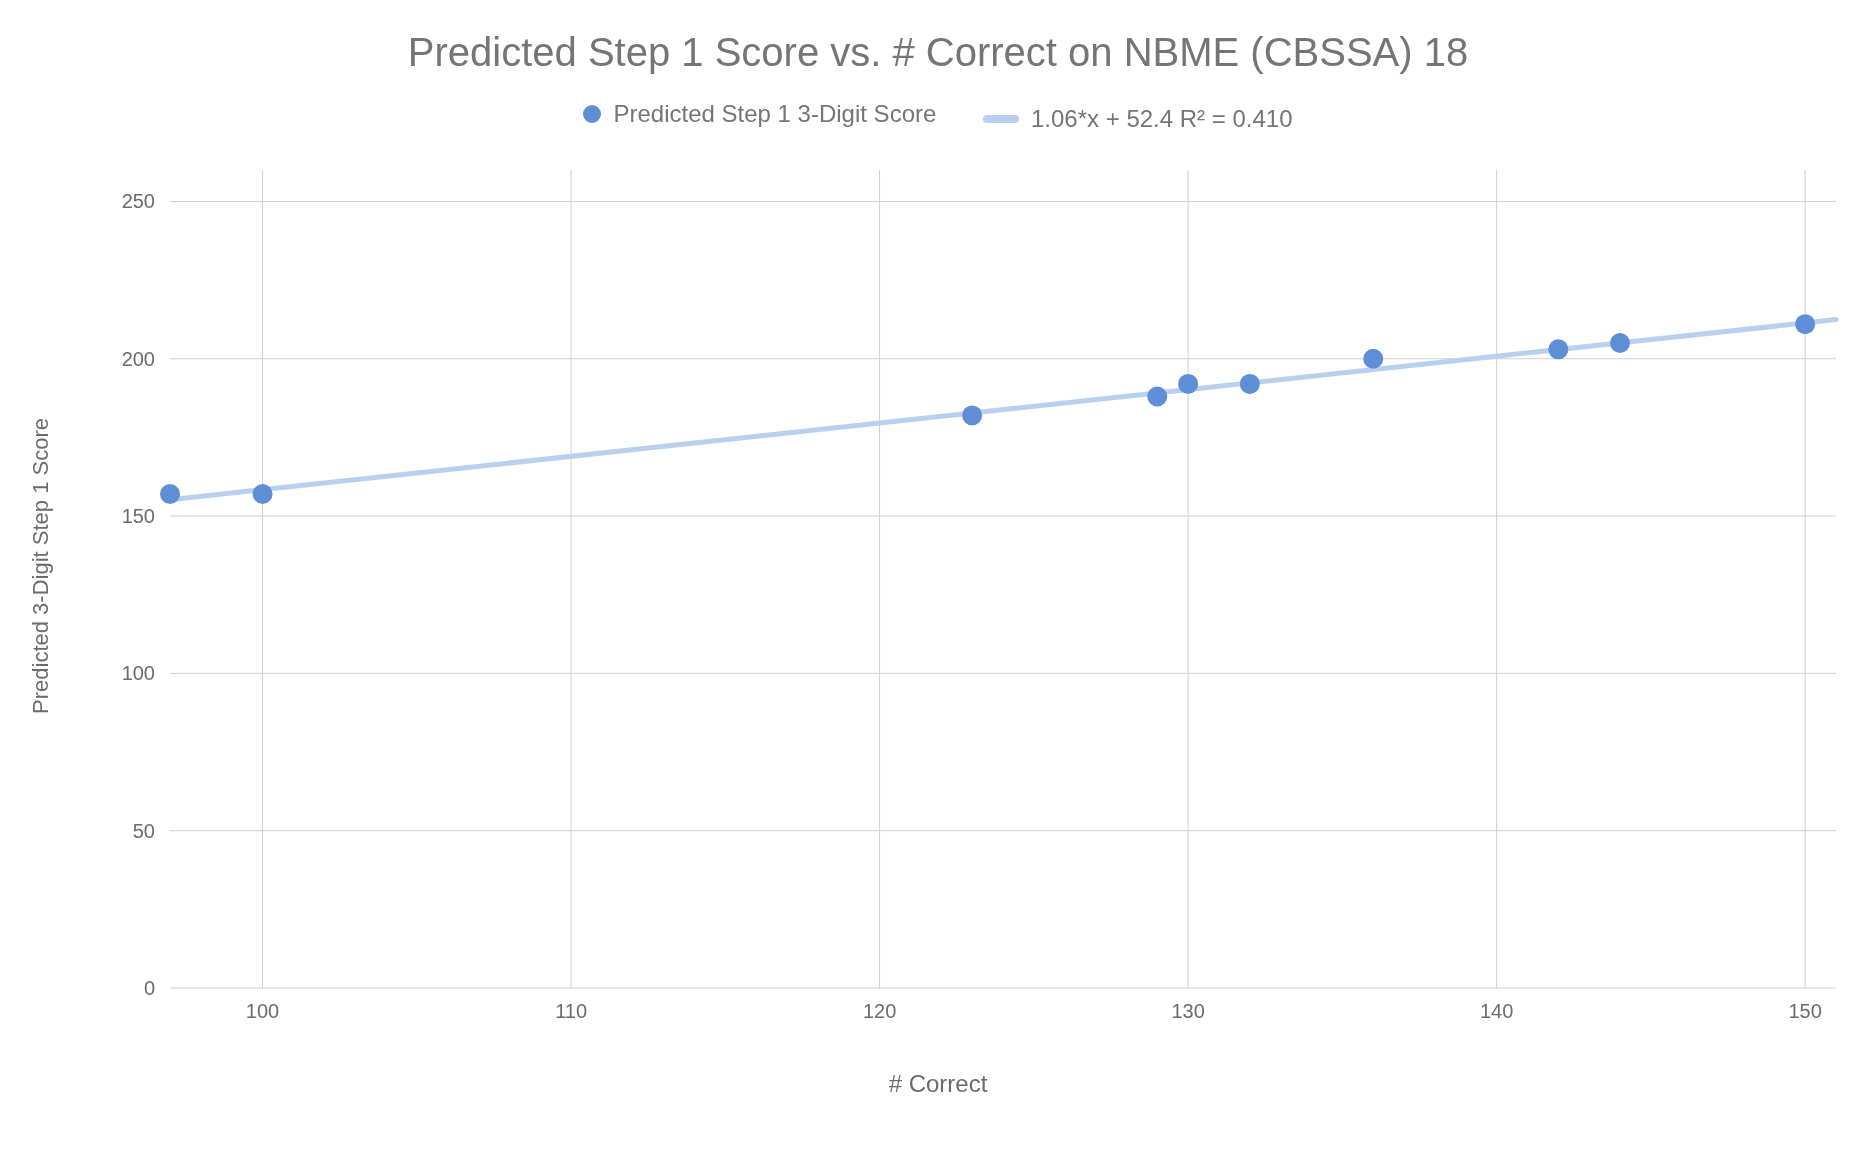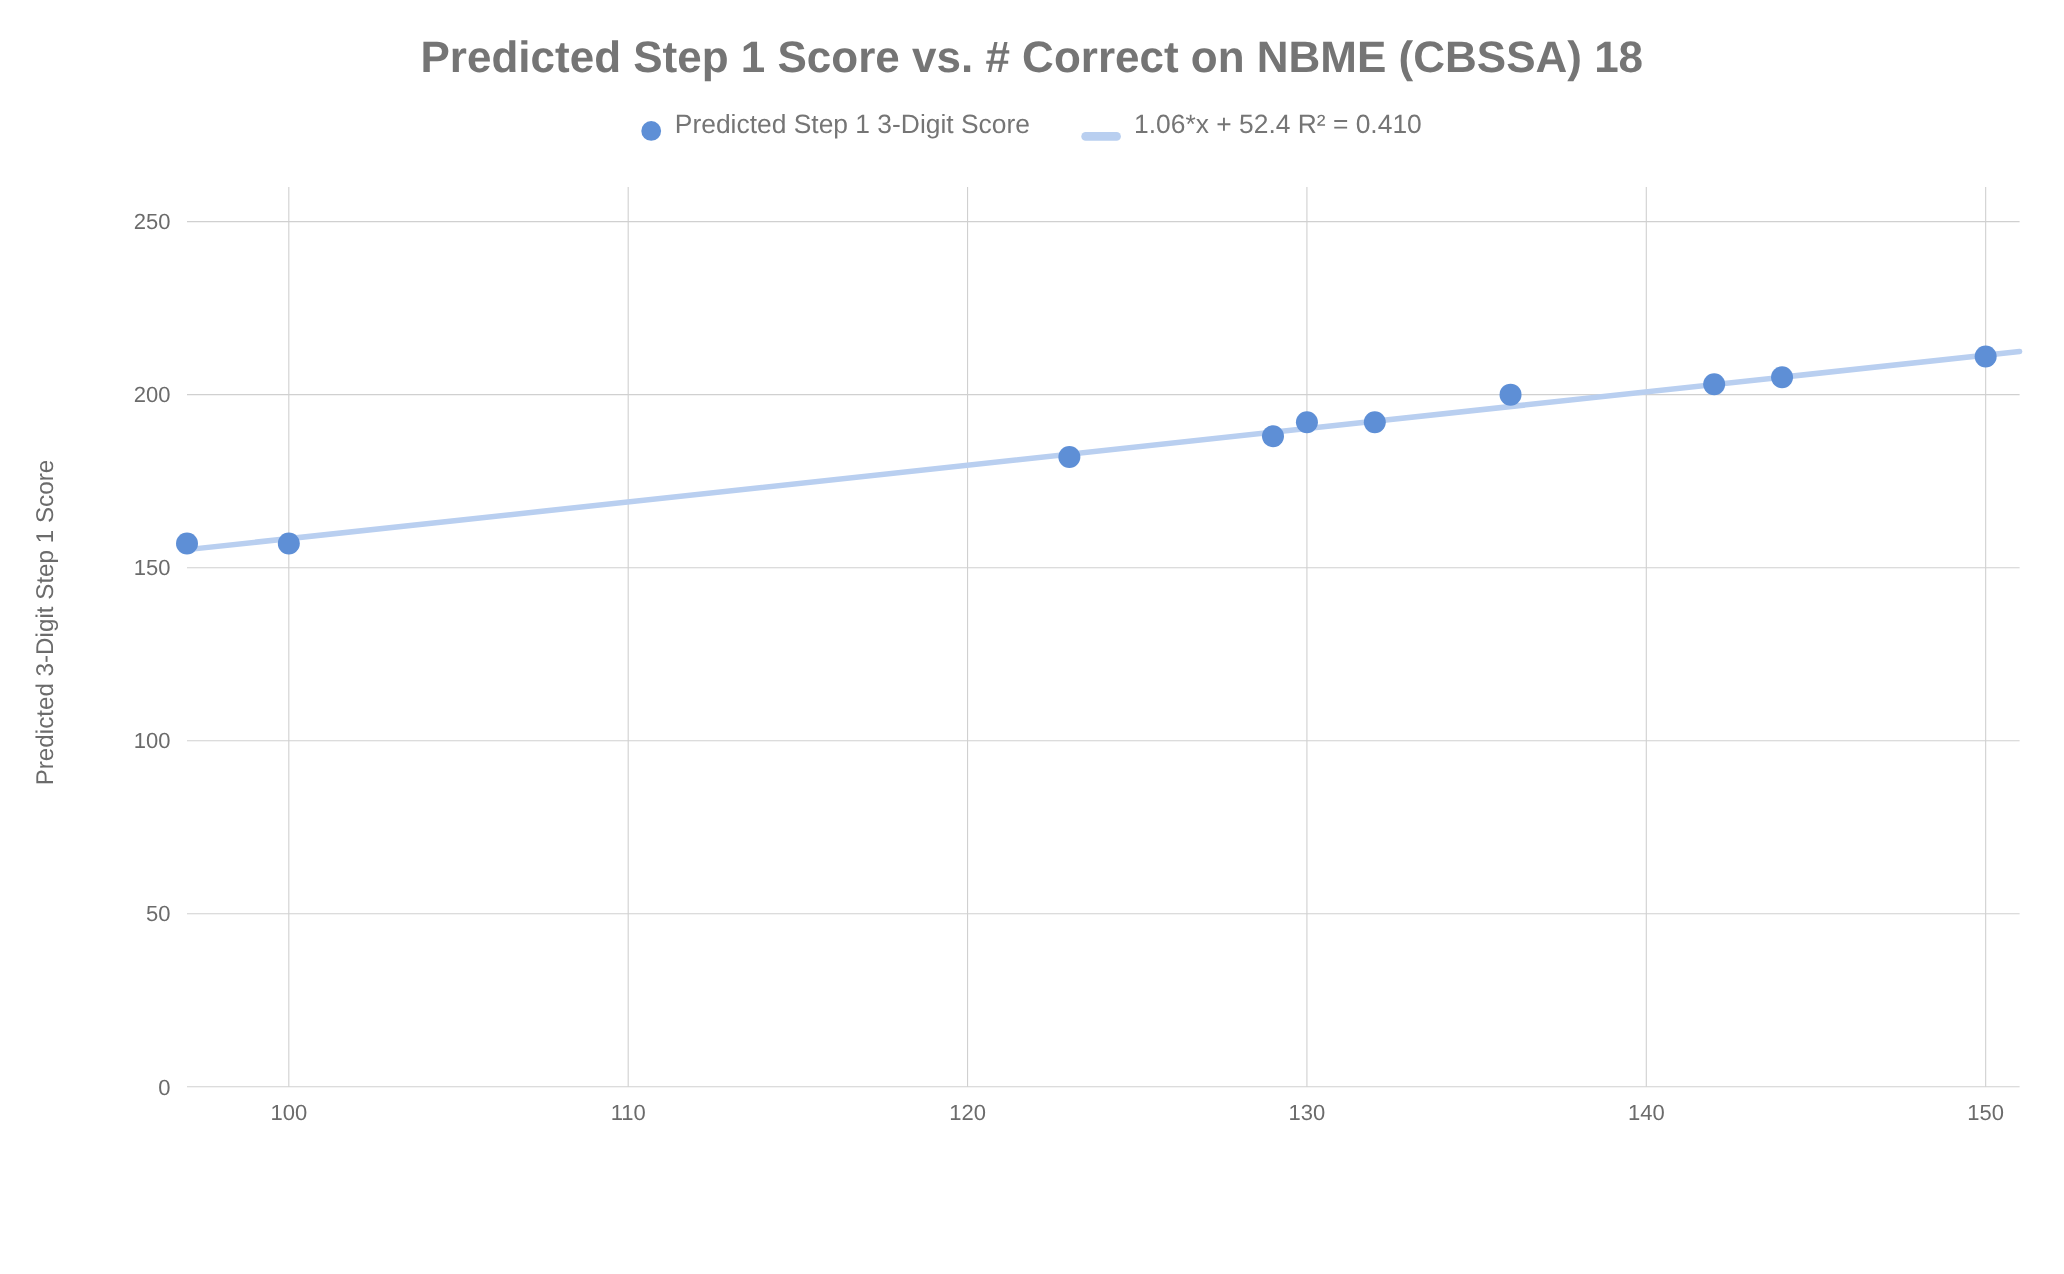--- a/index.html
+++ b/index.html
@@ -18,34 +18,34 @@
     box-sizing: border-box;
   }
   .title {
     position: absolute;
     top: 30px;
     left: 0;
     width: 100%;
     text-align: center;
     font-size: 40px;
     color: #757575;
-    font-weight: 700;
+    font-weight: 400;
   }
   .legend {
     position: absolute;
     top: 100px;
     left: 0;
     width: 100%;
     text-align: center;
     font-size: 24px;
     color: #757575;
   }
   .legend-item {
     display: inline-flex;
-    align-items: flex-end;
+    align-items: center;
     margin: 0 20px;
   }
   .legend-dot {
     display: inline-block;
     width: 18px;
     height: 18px;
     border-radius: 50%;
     background: #5e8fd6;
     margin-right: 12px;
   }
@@ -199,17 +199,18 @@
           <circle class="pt" cx="1018.1111111111112" cy="213.93846153846152" r="10"></circle>
           <circle class="pt" cx="1079.8148148148148" cy="213.93846153846152" r="10"></circle>
           <circle class="pt" cx="1203.2222222222222" cy="188.76923076923072" r="10"></circle>
           <circle class="pt" cx="1388.3333333333335" cy="179.3307692307692" r="10"></circle>
           <circle class="pt" cx="1450.037037037037" cy="173.03846153846155" r="10"></circle>
           <circle class="pt" cx="1635.1481481481483" cy="154.1615384615385" r="10"></circle>
         </g>
       </svg>
   </div>
 
+  <div class="x-title"># Correct</div>
   <div class="y-title">
     <span>Predicted 3-Digit Step 1 Score</span>
   </div>
 
 </div>
 
 </body></html>

